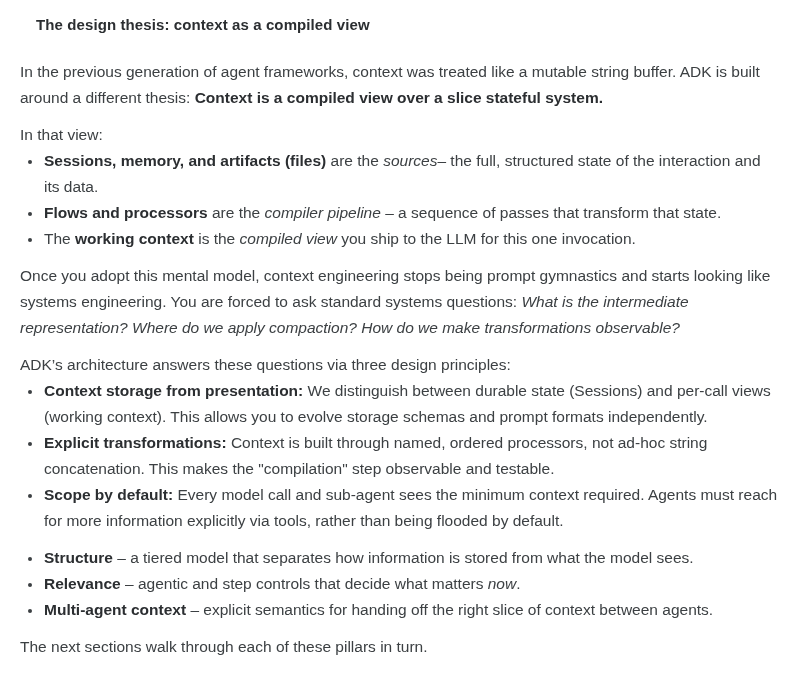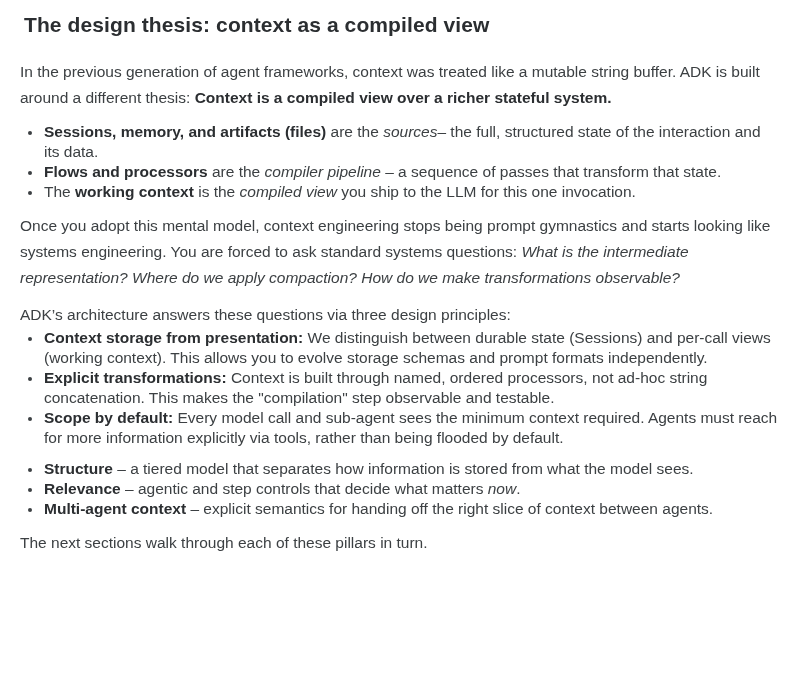--- a/index.html
+++ b/index.html
@@ -13,58 +13,59 @@
     box-sizing: border-box;
     padding: 13px 22px 6px 20px;
     font-family: "Liberation Sans", "DejaVu Sans", sans-serif;
     color: #3c4043;
     overflow: hidden;
   }
   .article {
     width: 100%;
   }
   h2 {
-    margin: 0 0 22px 4px;
-    font-size: 21px;
+    margin: 0 0 22px 16px;
+    font-size: 15px;
     line-height: 24px;
     font-weight: 700;
     color: #1f1f1f;
     letter-spacing: 0.1px;
   }
   p {
     margin: 0 0 11px 0;
     font-size: 15.5px;
     line-height: 26px;
   }
   p.lead {
     margin-bottom: 0;
   }
   ul {
     margin: 0 0 11px 0;
     padding: 0 0 0 23px;
     list-style: disc outside;
   }
   li {
     font-size: 15.5px;
-    line-height: 20px;
+    line-height: 26px;
     padding-left: 1px;
   }
   li::marker {
     font-size: 13px;
     color: #3c4043;
   }
   .b { font-weight: 700; color: #2b2e31; }
   .i { font-style: italic; }
 </style>
 </head>
 <body>
 
 <div class="article">
     <h2><span class="b">The design thesis: context as a compiled view</span></h2>
-    <p><span>In the previous generation of agent frameworks, context was treated like a mutable string buffer. ADK is built around a different thesis: </span><span class="b">Context is a compiled view over a richer stateful system.</span></p>
+    <p><span>In the previous generation of agent frameworks, context was treated like a mutable string buffer. ADK is built around a different thesis: </span><span class="b">Context is a compiled view over a slice stateful system.</span></p>
+    <p class="lead"><span>In that view:</span></p>
     <ul>
       <li><span class="b">Sessions, memory, and artifacts (files)</span><span> are the </span><span class="i">sources</span><span>– the full, structured state of the interaction and its data.</span></li>
       <li><span class="b">Flows and processors</span><span> are the </span><span class="i">compiler pipeline</span><span> – a sequence of passes that transform that state.</span></li>
       <li><span>The </span><span class="b">working context</span><span> is the </span><span class="i">compiled view</span><span> you ship to the LLM for this one invocation.</span></li>
     </ul>
     <p><span>Once you adopt this mental model, context engineering stops being prompt gymnastics and starts looking like systems engineering. You are forced to ask standard systems questions: </span><span class="i">What is the intermediate representation? Where do we apply compaction? How do we make transformations observable?</span></p>
     <p class="lead"><span>ADK’s architecture answers these questions via three design principles:</span></p>
     <ul>
       <li><span class="b">Context storage from presentation:</span><span> We distinguish between durable state (Sessions) and per-call views (working context). This allows you to evolve storage schemas and prompt formats independently.</span></li>
       <li><span class="b">Explicit transformations:</span><span> Context is built through named, ordered processors, not ad-hoc string concatenation. This makes the "compilation" step observable and testable.</span></li>

